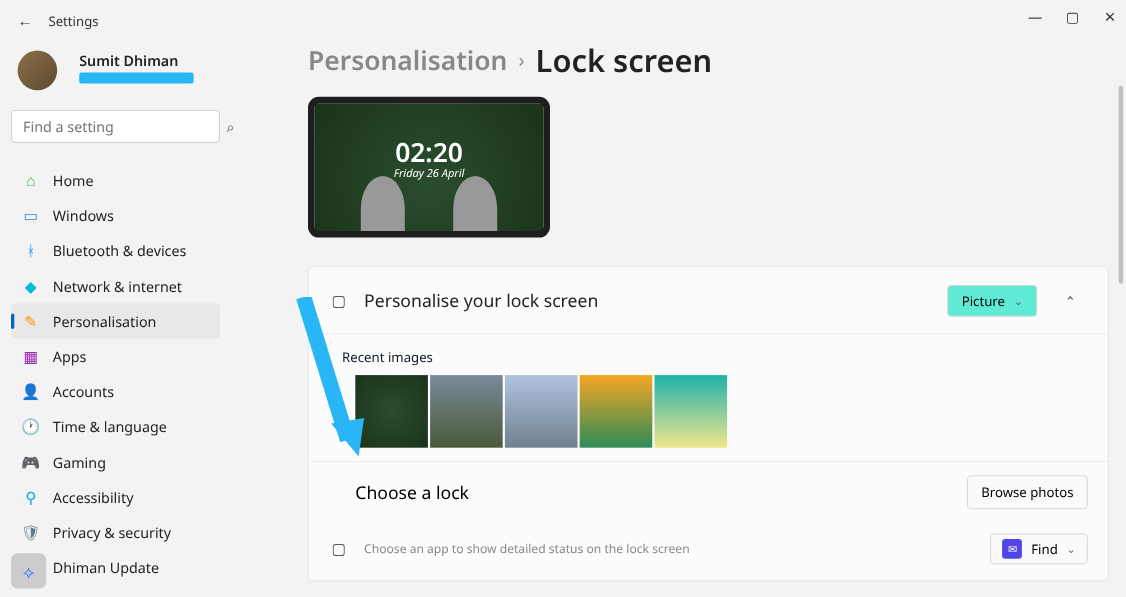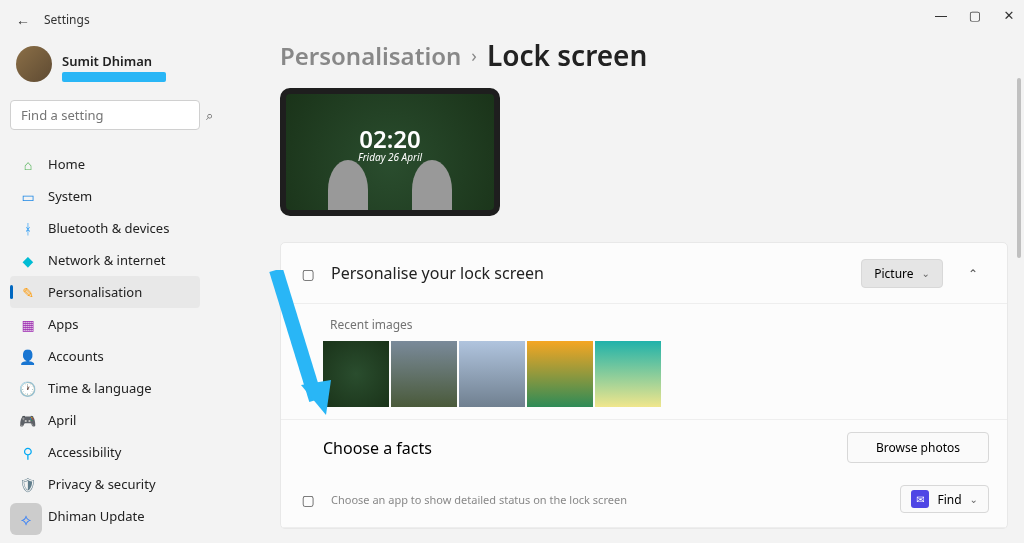--- a/index.html
+++ b/index.html
@@ -6,21 +6,21 @@
 body { background: #f3f3f3; width: 1024px; height: 543px; overflow: hidden; position: relative; }
 
 .window-controls { position: absolute; top: 8px; right: 8px; display: flex; gap: 20px; }
 .window-btn { width: 14px; height: 14px; display: flex; align-items: center; justify-content: center; font-size: 13px; color: #333; cursor: pointer; }
 
 .titlebar { position: absolute; top: 10px; left: 16px; display: flex; align-items: center; gap: 14px; }
 .back-btn { font-size: 14px; color: #333; cursor: pointer; }
 .app-title { font-size: 12px; color: #333; }
 
 .sidebar { position: absolute; top: 36px; left: 0; width: 210px; padding: 6px 10px; }
-.profile { display: flex; align-items: flex-end; gap: 10px; padding: 4px 6px; margin-bottom: 14px; }
+.profile { display: flex; align-items: flex-start; gap: 20px; padding: 4px 6px; margin-bottom: 14px; }
 .avatar { width: 36px; height: 36px; border-radius: 50%; background: linear-gradient(135deg, #8b6f47, #5e4a32); position: relative; }
 .profile-info { display: flex; flex-direction: column; }
 .profile-name { font-size: 13px; font-weight: 600; color: #222; }
 .profile-email { width: 104px; height: 10px; background: #29b6f6; border-radius: 2px; margin-top: 2px; }
 
 .search-box { display: flex; align-items: center; background: #fff; border: 1px solid #d0d0d0; border-radius: 4px; padding: 5px 10px; margin-bottom: 18px; justify-content: space-between; }
 .search-box input { border: none; outline: none; font-size: 13px; flex: 1; background: transparent; }
 .search-icon { font-size: 13px; color: #555; }
 
 .nav-item { display: flex; align-items: center; gap: 12px; padding: 7px 10px; border-radius: 4px; cursor: pointer; font-size: 13px; color: #222; position: relative; }
@@ -45,36 +45,36 @@
 .preview-date { position: absolute; top: 56px; left: 50%; transform: translateX(-50%); color: #fff; font-size: 10px; font-style: italic; }
 .road1, .road2 { position: absolute; bottom: -10px; width: 40px; height: 60px; background: #999; border-radius: 50% 50% 0 0; }
 .road1 { left: 42px; } .road2 { right: 42px; }
 
 .card { background: #fcfcfc; border: 1px solid #e8e8e8; border-radius: 5px; margin-bottom: 10px; }
 .card-row { display: flex; align-items: center; padding: 14px 18px; gap: 14px; border-bottom: 1px solid #eee; }
 .card-row:last-child { border-bottom: none; }
 .card-icon { width: 18px; height: 18px; display: inline-flex; align-items: center; justify-content: center; font-size: 14px; color: #555; }
 .card-label { font-size: 16px; color: #222; flex: 1; }
 .card-sublabel { font-size: 11px; color: #888; }
-.dropdown { display: flex; align-items: center; gap: 8px; background: #e5e5e5; border: 1px solid #d8d8d8; border-radius: 4px; padding: 5px 12px; font-size: 12px; cursor: pointer; min-width: 80px; justify-content: space-between; }
+.dropdown { display: flex; align-items: center; gap: 8px; background: #5eead4; border: 1px solid #d8d8d8; border-radius: 4px; padding: 5px 12px; font-size: 12px; cursor: pointer; min-width: 80px; justify-content: space-between; }
 .chevron { font-size: 10px; color: #666; }
 .expand-btn { width: 32px; height: 32px; display: flex; align-items: center; justify-content: center; cursor: pointer; font-size: 12px; color: #555; }
 
 .recent-section { padding: 12px 18px; border-bottom: 1px solid #eee; }
-.recent-title { font-size: 12px; color: #737373; margin-bottom: 8px; margin-left: 31px; }
+.recent-title { font-size: 12px; color: #0f172a; margin-bottom: 8px; margin-left: 12px; }
 .thumbs { display: flex; gap: 2px; margin-left: 24px; }
 .thumb { width: 66px; height: 66px; background: #888; cursor: pointer; }
 .t1 { background: radial-gradient(circle, #2a4d2e, #1a3319); }
 .t2 { background: linear-gradient(#7a8a9a, #4a5a3a); }
 .t3 { background: linear-gradient(#b0c4de, #708090); }
 .t4 { background: linear-gradient(#f5a623, #2e8b57); }
 .t5 { background: linear-gradient(#20b2aa, #f0e68c); }
 
 .choose-row { display: flex; align-items: center; justify-content: space-between; padding: 12px 18px 8px 42px; }
-.browse-btn { background: #fafafa; border: 1px solid #d8d8d8; border-radius: 4px; padding: 6px 28px; font-size: 12px; cursor: pointer; }
+.browse-btn { background: #fafafa; border: 1px solid #d8d8d8; border-radius: 4px; padding: 6px 12px; font-size: 12px; cursor: pointer; }
 
 .check-row { display: flex; align-items: center; gap: 10px; padding: 4px 18px 16px 32px; border-bottom: 1px solid #eee; }
 .checkbox { width: 18px; height: 18px; border: 1px solid #888; border-radius: 4px; background: #fff; cursor: pointer; }
 .check-label { font-size: 12px; color: #333; }
 
 .status-row { display: flex; align-items: center; padding: 14px 18px; gap: 14px; border-bottom: 1px solid #eee; }
 .status-text { display: flex; flex-direction: column; flex: 1; }
 .mail-dropdown { display: flex; align-items: center; gap: 8px; background: #fafafa; border: 1px solid #d8d8d8; border-radius: 4px; padding: 4px 10px; font-size: 12px; cursor: pointer; }
 .mail-icon { width: 18px; height: 18px; background: #4f46e5; border-radius: 3px; display: inline-flex; align-items: center; justify-content: center; color: #fff; font-size: 10px; }
 
@@ -111,21 +111,21 @@
     <input placeholder="Find a setting" style="">
     <span class="search-icon">⌕</span>
   </div>
 
   <div class="nav-item">
       <span class="nav-icon ic-home">⌂</span>
       <span>Home</span>
     </div>
   <div class="nav-item">
       <span class="nav-icon ic-system">▭</span>
-      <span>System</span>
+      <span>Windows</span>
     </div>
   <div class="nav-item">
       <span class="nav-icon ic-bluetooth">ᚼ</span>
       <span>Bluetooth &amp; devices</span>
     </div>
   <div class="nav-item">
       <span class="nav-icon ic-network">◆</span>
       <span>Network &amp; internet</span>
     </div>
   <div class="nav-item active">
@@ -139,21 +139,21 @@
   <div class="nav-item">
       <span class="nav-icon ic-accounts">👤</span>
       <span>Accounts</span>
     </div>
   <div class="nav-item">
       <span class="nav-icon ic-time">🕐</span>
       <span>Time &amp; language</span>
     </div>
   <div class="nav-item">
       <span class="nav-icon ic-gaming">🎮</span>
-      <span>April</span>
+      <span>Gaming</span>
     </div>
   <div class="nav-item">
       <span class="nav-icon ic-accessibility">⚲</span>
       <span>Accessibility</span>
     </div>
   <div class="nav-item">
       <span class="nav-icon ic-privacy">🛡</span>
       <span>Privacy &amp; security</span>
     </div>
   <div class="nav-item">
@@ -194,21 +194,21 @@
       <div class="thumbs">
         <div class="thumb t1"></div>
         <div class="thumb t2"></div>
         <div class="thumb t3"></div>
         <div class="thumb t4"></div>
         <div class="thumb t5"></div>
       </div>
     </div>
 
     <div class="choose-row">
-      <span>Choose a facts</span>
+      <span>Choose a lock</span>
       <button class="browse-btn">Browse photos</button>
     </div>
 
 
     <div class="status-row">
       <span class="card-icon">▢</span>
       <div class="status-text">
         <span class="card-sublabel">Choose an app to show detailed status on the lock screen</span>
       </div>
       <div class="mail-dropdown">

